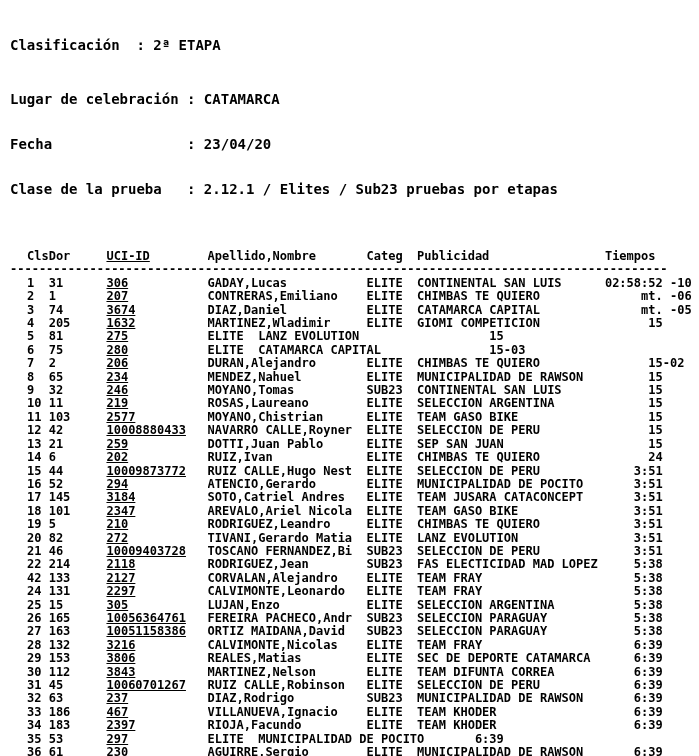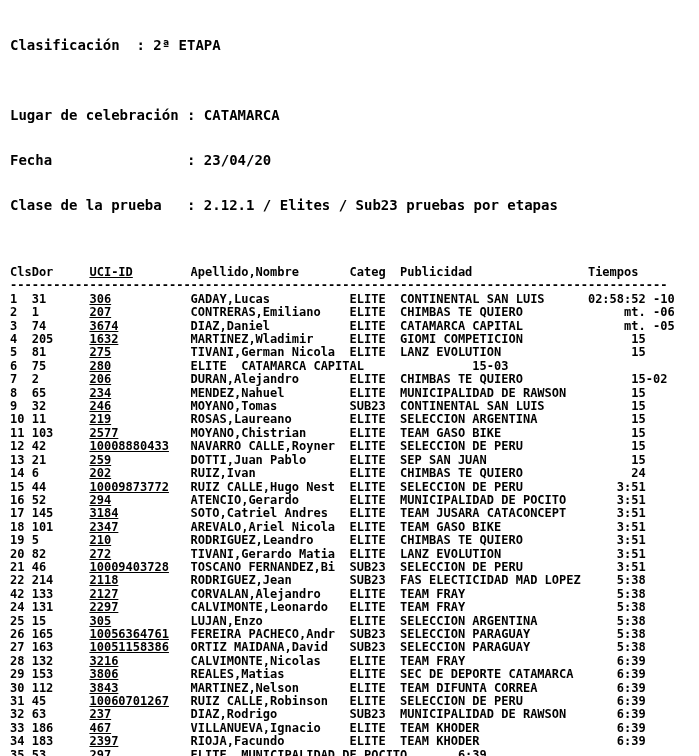--- a/index.html
+++ b/index.html
@@ -6,28 +6,28 @@
   body{
     width:699px;height:756px;overflow:hidden;
     font-family:"DejaVu Sans Mono",monospace;
     color:#000;
     -webkit-font-smoothing:antialiased;
   }
   .page{padding:8px 0 0 10px;}
   .info{
     font-size:14px;line-height:15px;font-weight:bold;white-space:pre;
   }
-  .info .title-line{margin-bottom:25px;}
+  .info .title-line{margin-bottom:9px;}
   .results{
     margin-top:23px;
     font-size:12px;line-height:13.4px;font-weight:bold;
   }
   .r{display:flex;white-space:pre;}
   .c{flex:none;overflow:hidden;}
-  .c0{width:3ch;}
+  .c0{width:3ch;margin-left:17px;}
   .c1{width:7ch;text-align:left;}
   .c2{width:15ch;padding-left:1ch;box-sizing:border-box;text-decoration:underline;}
   .c3{width:22ch;}
   .c4{width:7ch;}
   .c5{width:26ch;}
   .c6{width:12ch;white-space:pre;}
   .hdr .c6{text-align:left;}
   .sep{white-space:pre;overflow:hidden;}
 </style>
 </head>
@@ -91,21 +91,20 @@
     <span class="c c3">MARTINEZ,Wladimir</span>
     <span class="c c4">ELITE</span>
     <span class="c c5">GIOMI COMPETICION</span>
     <span class="c c6">      15    </span>
   </div>
 
   <div class="r">
     <span class="c c0">5</span>
     <span class="c c1">81</span>
     <span class="c c2">275</span>
-    <span class="c c3">TIVANI,German Nicola</span>
     <span class="c c4">ELITE</span>
     <span class="c c5">LANZ EVOLUTION</span>
     <span class="c c6">      15    </span>
   </div>
 
   <div class="r">
     <span class="c c0">6</span>
     <span class="c c1">75</span>
     <span class="c c2">280</span>
     <span class="c c4">ELITE</span>

